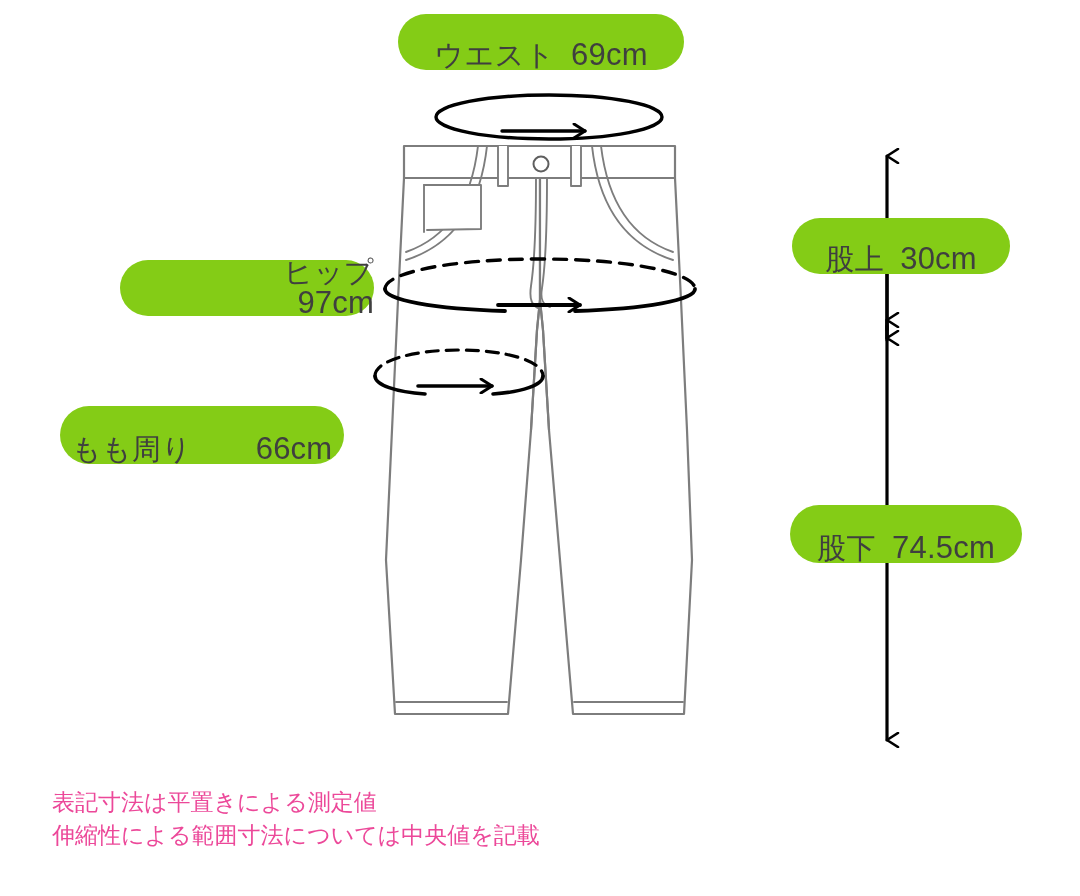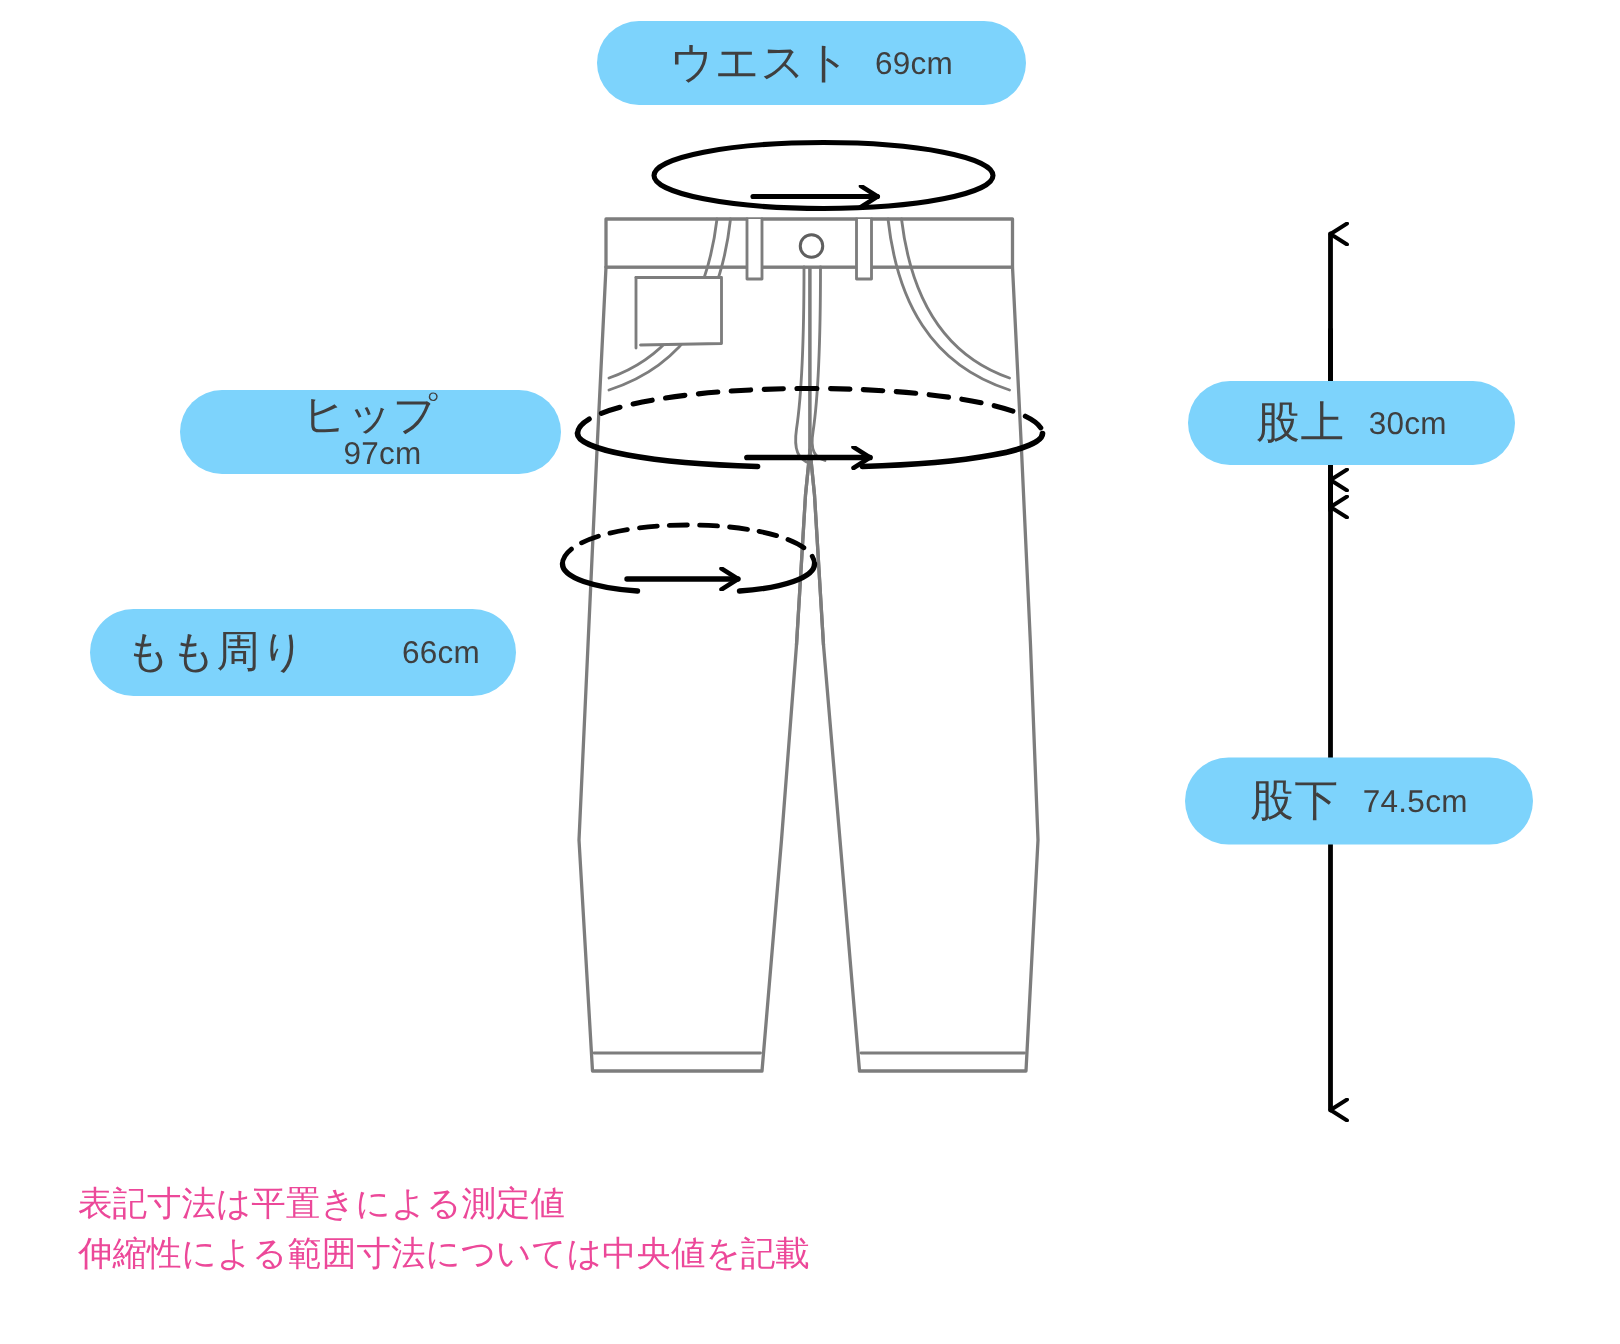--- a/index.html
+++ b/index.html
@@ -20,37 +20,37 @@
   #stage {
     position: absolute;
     left: 0; top: 0;
     width: 1080px;
     height: 896px;
   }
 
   
   .pill {
     position: absolute;
-    background: #7dd3fc;
+    background: #84cc16;
     border-radius: 999px;
     display: flex;
-    align-items: center;
+    align-items: flex-end;
     justify-content: center;
     white-space: nowrap;
     color: #3f3f3f;
     line-height: 1;
     box-sizing: border-box;
   }
   .pill .lbl { font-size: 29px; letter-spacing: 0.5px; }
-  .pill .val { font-size: 21px; margin-left: 16px; letter-spacing: 0.2px; }
+  .pill .val { font-size: 31px; margin-left: 16px; letter-spacing: 0.2px; }
 
   #pill-waist  { left: 398px; top: 14px;  width: 286px; height: 56px; }
   #pill-hip    { left: 120px; top: 260px; width: 254px; height: 56px; flex-direction: column; }
   #pill-thigh  { left: 60px;  top: 406px; width: 284px; height: 58px; gap: 48px; }
-  #pill-rise   { left: 792px; top: 218px; width: 218px; height: 56px; margin-top: 36px; }
+  #pill-rise   { left: 792px; top: 218px; width: 218px; height: 56px; }
   #pill-inseam { left: 790px; top: 505px; width: 232px; height: 58px; }
 
   
   #footnote {
     position: absolute;
     left: 52px;
     top: 786px;
     font-size: 23px;
     line-height: 1.42;
     color: #ec4899;

